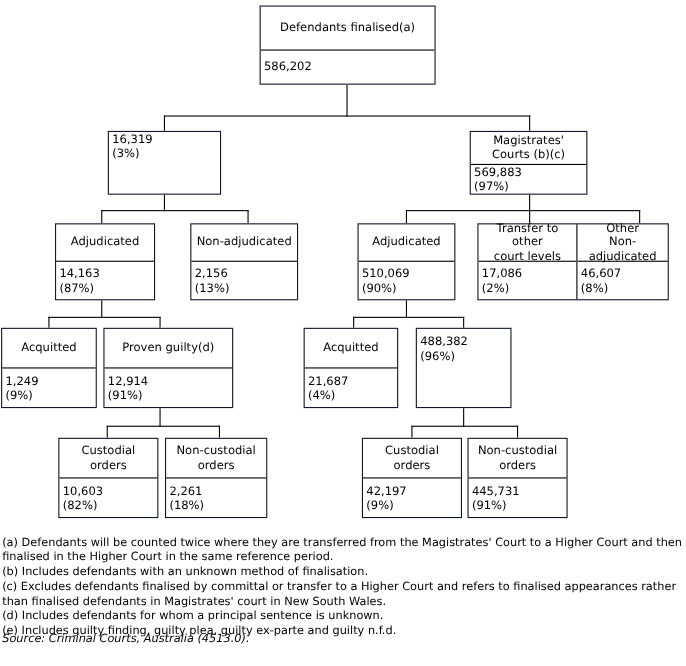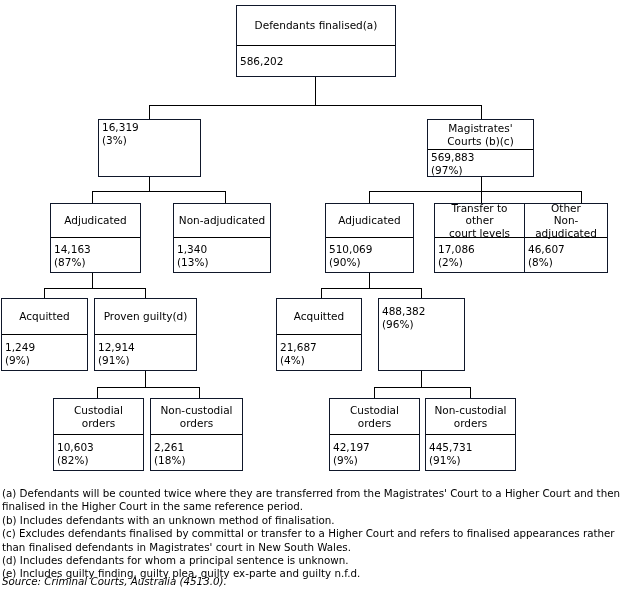--- a/index.html
+++ b/index.html
@@ -149,21 +149,21 @@
     <div class="title" style="height:34px;">Adjudicated</div>
     <div class="body" style="height:35px;">
       <span>14,163</span>
       <span>(87%)</span>
     </div>
   </div>
 
   <div class="node" style="left:173px; top:203px; width:98px; height:70px;">
     <div class="title" style="height:34px;">Non-adjudicated</div>
     <div class="body" style="height:35px;">
-      <span>1,340</span>
+      <span>2,156</span>
       <span>(13%)</span>
     </div>
   </div>
 
   <div class="node" style="left:325px; top:203px; width:89px; height:70px;">
     <div class="title" style="height:34px;">Adjudicated</div>
     <div class="body" style="height:35px;">
       <span>510,069</span>
       <span>(90%)</span>
     </div>
@@ -188,21 +188,21 @@
   </div>
 
   <div class="node" style="left:1px; top:298px; width:87px; height:73px;">
     <div class="title" style="height:36px;">Acquitted</div>
     <div class="body" style="height:37px;">
       <span>1,249</span>
       <span>(9%)</span>
     </div>
   </div>
 
-  <div class="node" style="left:94px; top:298px; width:103px; height:73px;">
+  <div class="node" style="left:94px; top:298px; width:118px; height:73px;">
     <div class="title" style="height:36px;">Proven guilty(d)</div>
     <div class="body" style="height:37px;">
       <span>12,914</span>
       <span>(91%)</span>
     </div>
   </div>
 
   <div class="node" style="left:276px; top:298px; width:86px; height:73px;">
     <div class="title" style="height:36px;">Acquitted</div>
     <div class="body" style="height:37px;">

